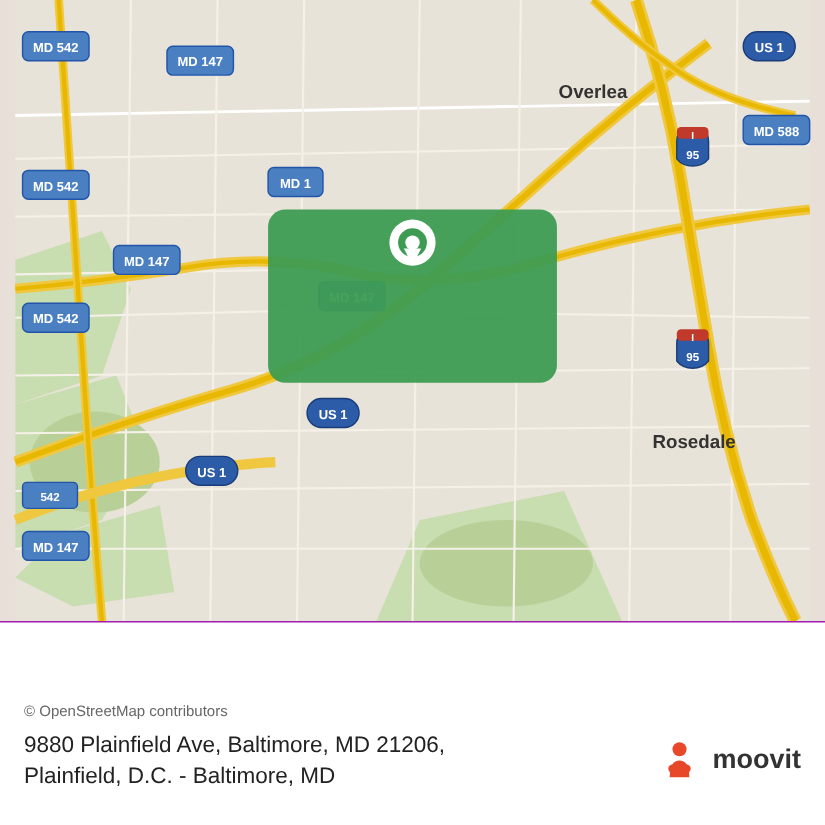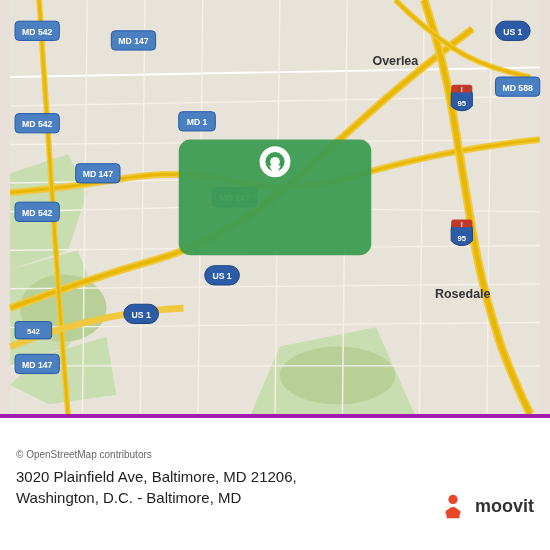--- a/index.html
+++ b/index.html
@@ -42,23 +42,23 @@
       box-shadow: 0 2px 8px rgba(0,0,0,0.3);
       white-space: nowrap;
     }
 
     #info-bar {
       width: 550px;
       height: 120px;
       background-color: #ffffff;
       display: flex;
       flex-direction: column;
-      justify-content: center;
+      justify-content: flex-end;
       padding: 10px 16px 6px 16px;
-      border-top: 4px solid #a21caf;
+      border-top: 1px solid #a21caf;
       position: relative;
     }
 
     #attribution {
       font-size: 10px;
       color: #666;
       margin-bottom: 6px;
     }
 
     #address-line {
@@ -198,23 +198,23 @@
     <circle cx="275" cy="168" r="5" fill="white"></circle>
     <path d="M 275,184 L 269,172 L 281,172 Z" fill="white"></path>
   </svg>
 
   
 </div>
 
 <div id="info-bar">
   <span id="attribution">© OpenStreetMap contributors</span>
   <div id="address-line">
-    <span>3020 Plainfield Ave, Baltimore, MD 21206,</span>
+    <span>9880 Plainfield Ave, Baltimore, MD 21206,</span>
     <br>
-    <span>Washington, D.C. - Baltimore, MD</span>
+    <span>Plainfield, D.C. - Baltimore, MD</span>
   </div>
 
   <div id="moovit-logo">
     <svg id="moovit-icon" viewBox="0 0 30 30" xmlns="http://www.w3.org/2000/svg">
 
       <circle cx="15" cy="8" r="5" fill="#e8472a"></circle>
       <path d="M 8,28 Q 8,16 15,16 Q 22,16 22,28" fill="#e8472a"></path>
       <circle cx="10" cy="22" r="3" fill="#e8472a"></circle>
       <circle cx="20" cy="22" r="3" fill="#e8472a"></circle>
     </svg>

